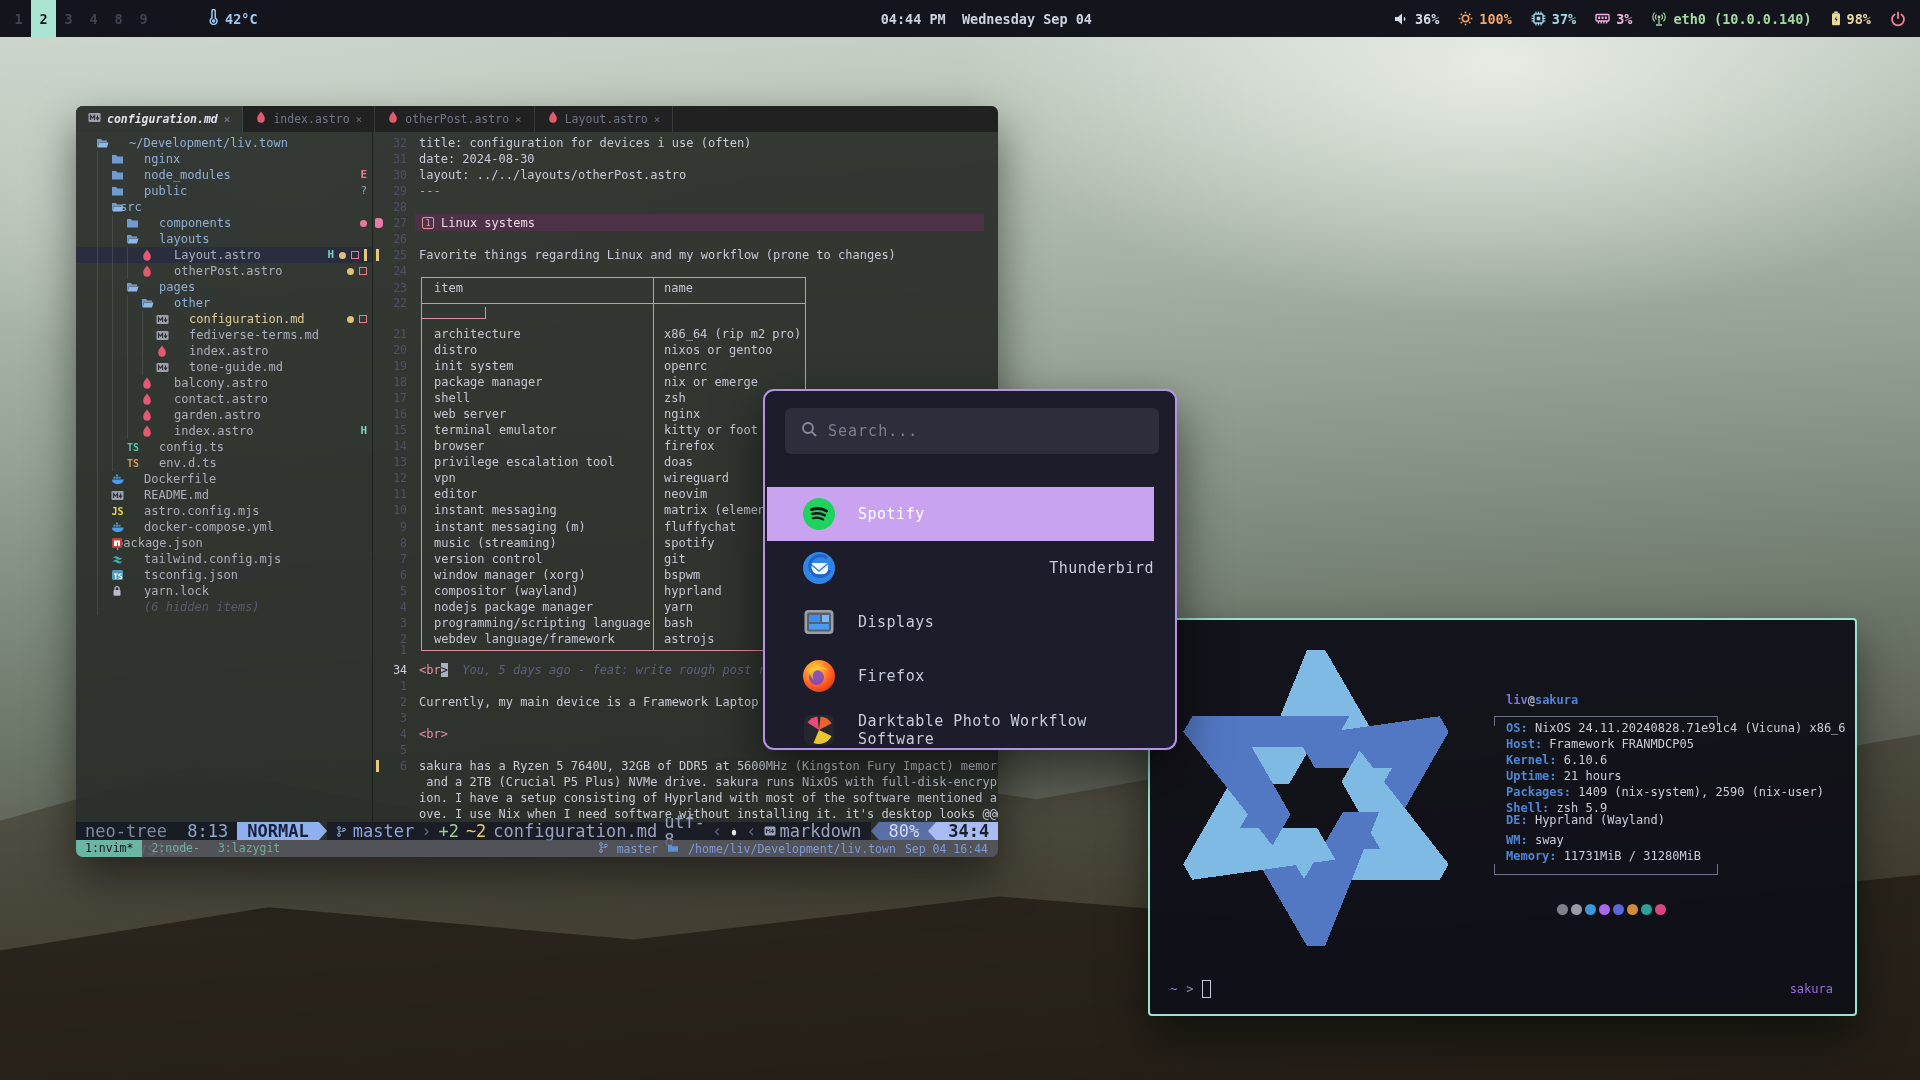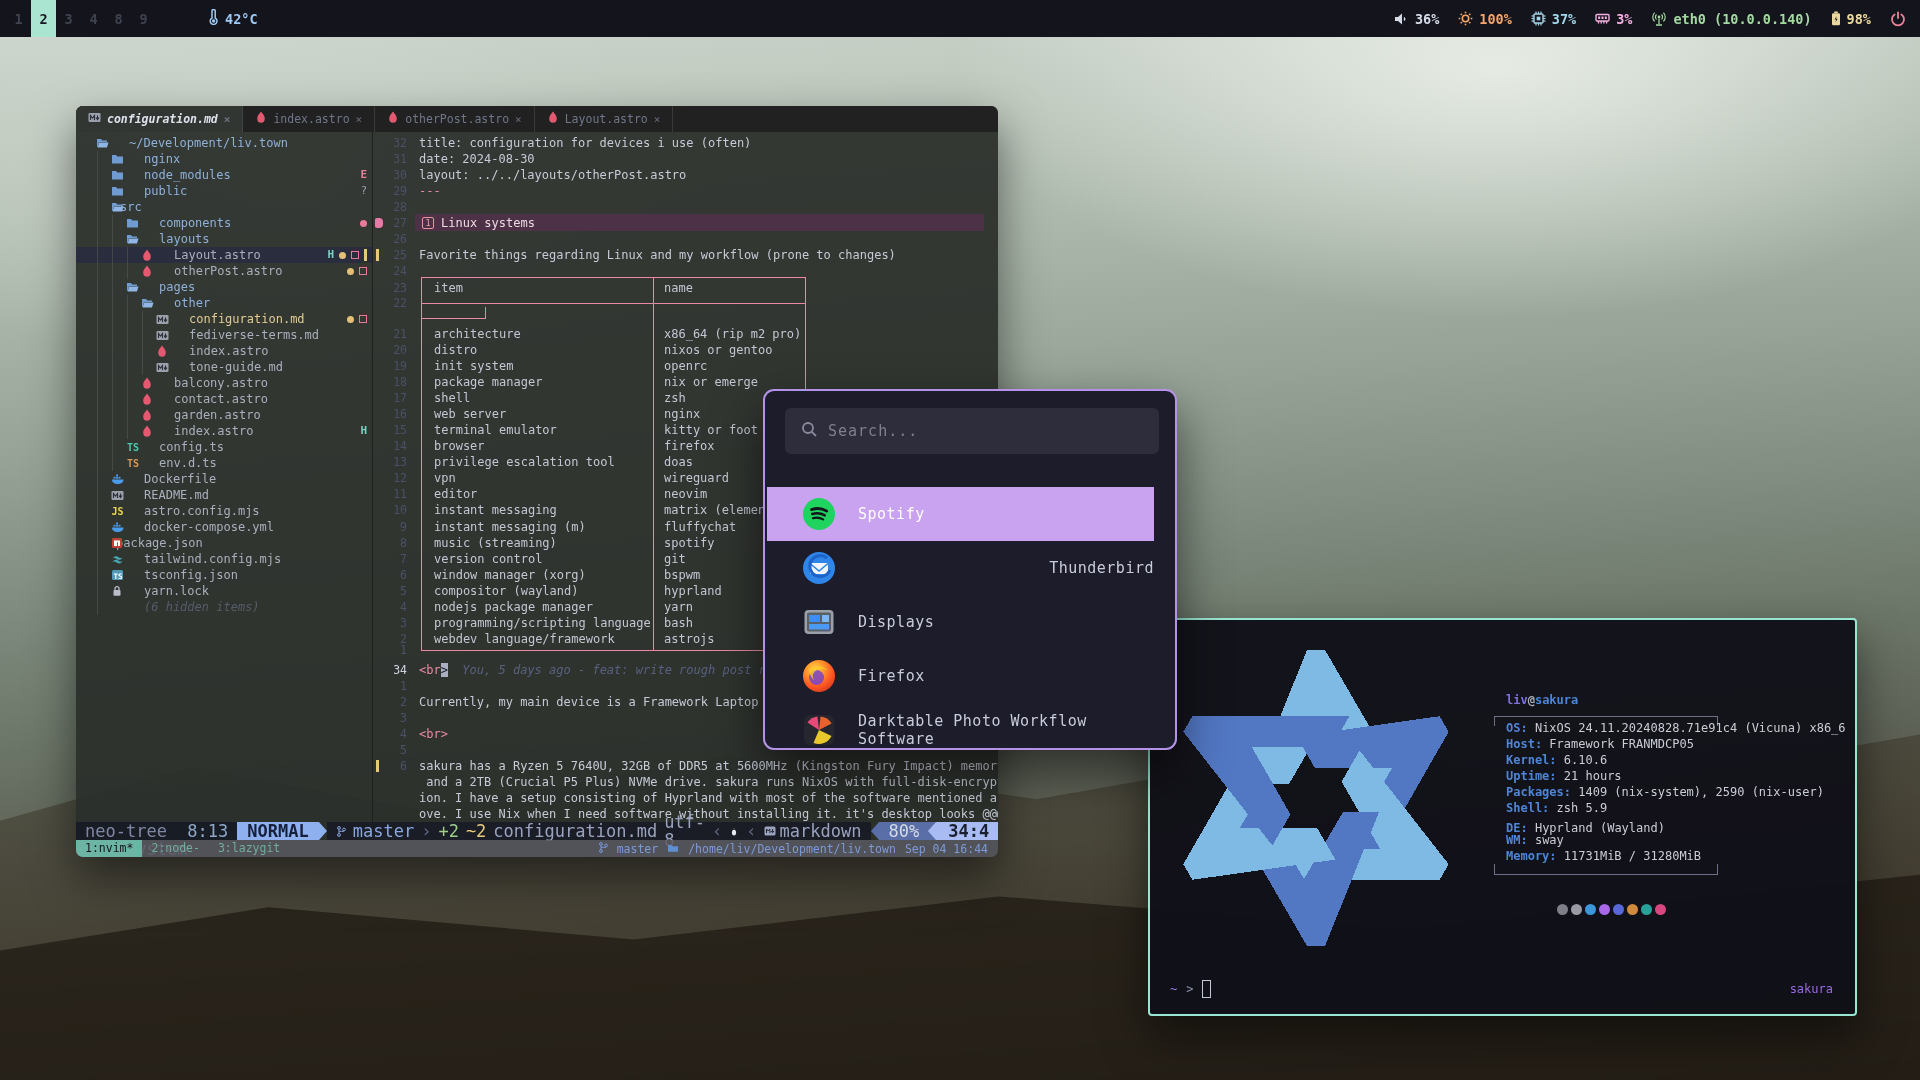--- a/index.html
+++ b/index.html
@@ -158,20 +158,21 @@
     </div>
   <div class="temp">
     <span>
       <svg width="11" height="16" viewBox="0 0 11 16">
           <path d="M4 2 a1.6 1.6 0 0 1 3.2 0 V9 a3.4 3.4 0 1 1 -3.2 0 Z" fill="none" stroke="#9ecbf5" stroke-width="1.5"></path>
           <circle cx="5.6" cy="12" r="1.7" fill="#9ecbf5"></circle>
         </svg>
     </span>
     <span>42°C</span>
   </div>
+  <div class="clock">04:44 PM  Wednesday Sep 04</div>
   <div class="stats" id="stats">
       <div class="stat">
         <span>
           <svg width="15" height="14" viewBox="0 0 15 14">
             <path d="M1 5 h3 L8 1.5 V12.5 L4 9 H1 Z" fill="#d6dbe8"></path>
             <path d="M10 5.5 q1.5 1.5 0 3" stroke="#d6dbe8" fill="none" stroke-width="1.3"></path>
           </svg>
         </span>
         <span style="color: rgb(214, 219, 232);">36%</span>
       </div>
@@ -639,21 +640,21 @@
   <div class="frame-line" style="left:344px;top:254px;width:224px;height:1px"></div>
   <div class="frame-line" style="left:344px;top:244px;width:1px;height:10px"></div>
   <div class="frame-line" style="left:567px;top:244px;width:1px;height:10px"></div>
   <div id="fetch-info">
       <div class="finfo" style="top: 100px;"><span class="flabel">OS: </span><span class="fvalue">NixOS 24.11.20240828.71e91c4 (Vicuna) x86_6</span></div>
       <div class="finfo" style="top: 116px;"><span class="flabel">Host: </span><span class="fvalue">Framework FRANMDCP05</span></div>
       <div class="finfo" style="top: 132px;"><span class="flabel">Kernel: </span><span class="fvalue">6.10.6</span></div>
       <div class="finfo" style="top: 148px;"><span class="flabel">Uptime: </span><span class="fvalue">21 hours</span></div>
       <div class="finfo" style="top: 164px;"><span class="flabel">Packages: </span><span class="fvalue">1409 (nix-system), 2590 (nix-user)</span></div>
       <div class="finfo" style="top: 180px;"><span class="flabel">Shell: </span><span class="fvalue">zsh 5.9</span></div>
-      <div class="finfo" style="top: 200px;"><span class="flabel">DE: </span><span class="fvalue">Hyprland (Wayland)</span></div>
+      <div class="finfo" style="top: 192px;"><span class="flabel">DE: </span><span class="fvalue">Hyprland (Wayland)</span></div>
       <div class="finfo" style="top: 212px;"><span class="flabel">WM: </span><span class="fvalue">sway</span></div>
       <div class="finfo" style="top: 228px;"><span class="flabel">Memory: </span><span class="fvalue">11731MiB / 31280MiB</span></div>
     </div>
   <div class="dots" id="fetch-dots">
       <span style="background: rgb(127, 127, 138);"></span>
       <span style="background: rgb(154, 154, 165);"></span>
       <span style="background: rgb(61, 150, 217);"></span>
       <span style="background: rgb(168, 104, 232);"></span>
       <span style="background: rgb(88, 104, 216);"></span>
       <span style="background: rgb(208, 138, 62);"></span>

